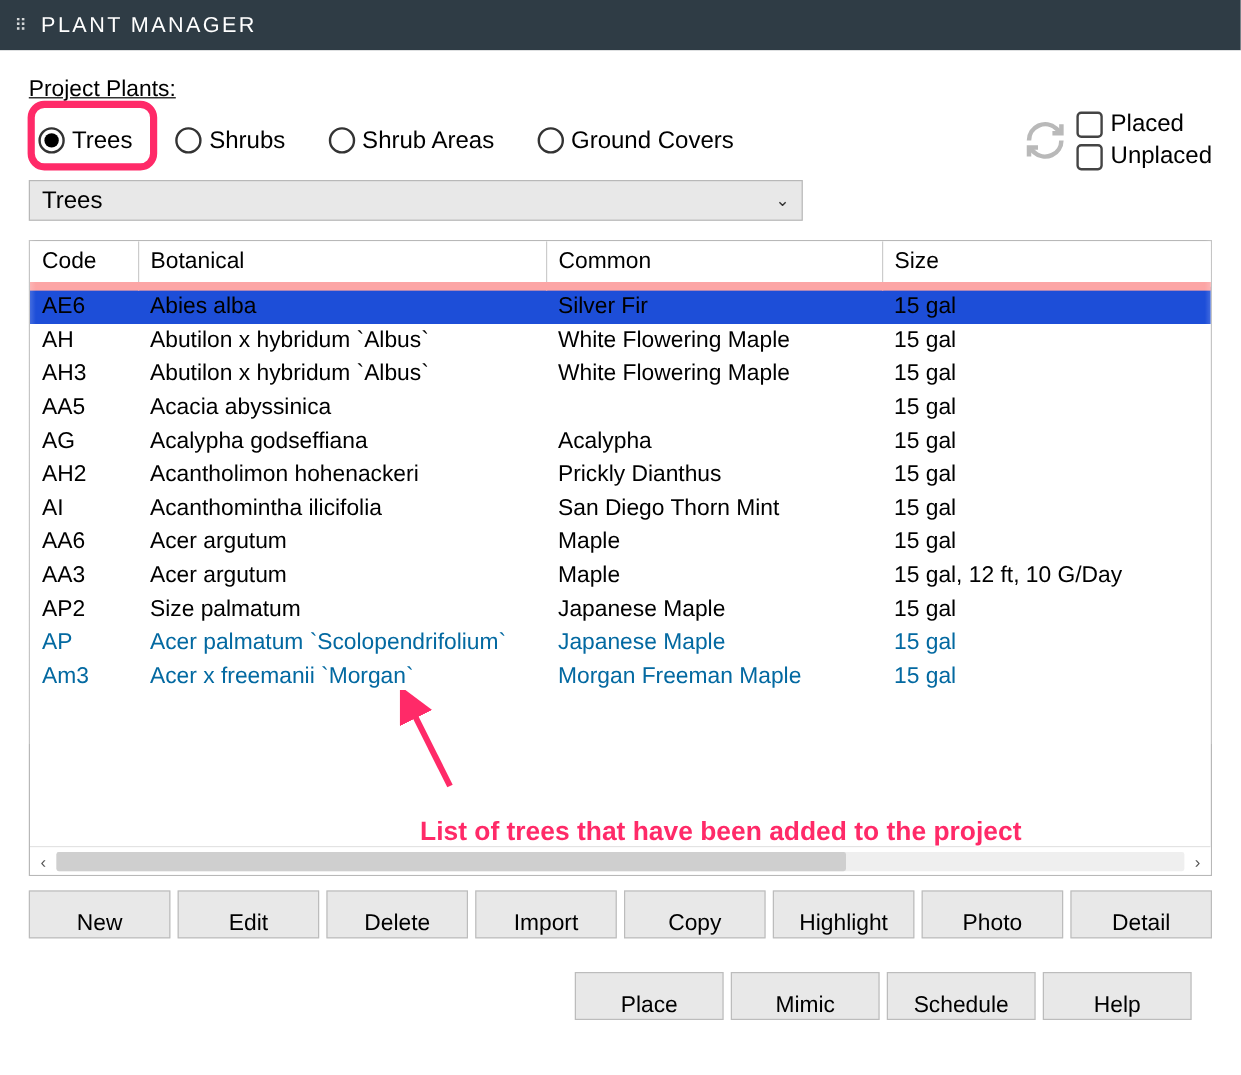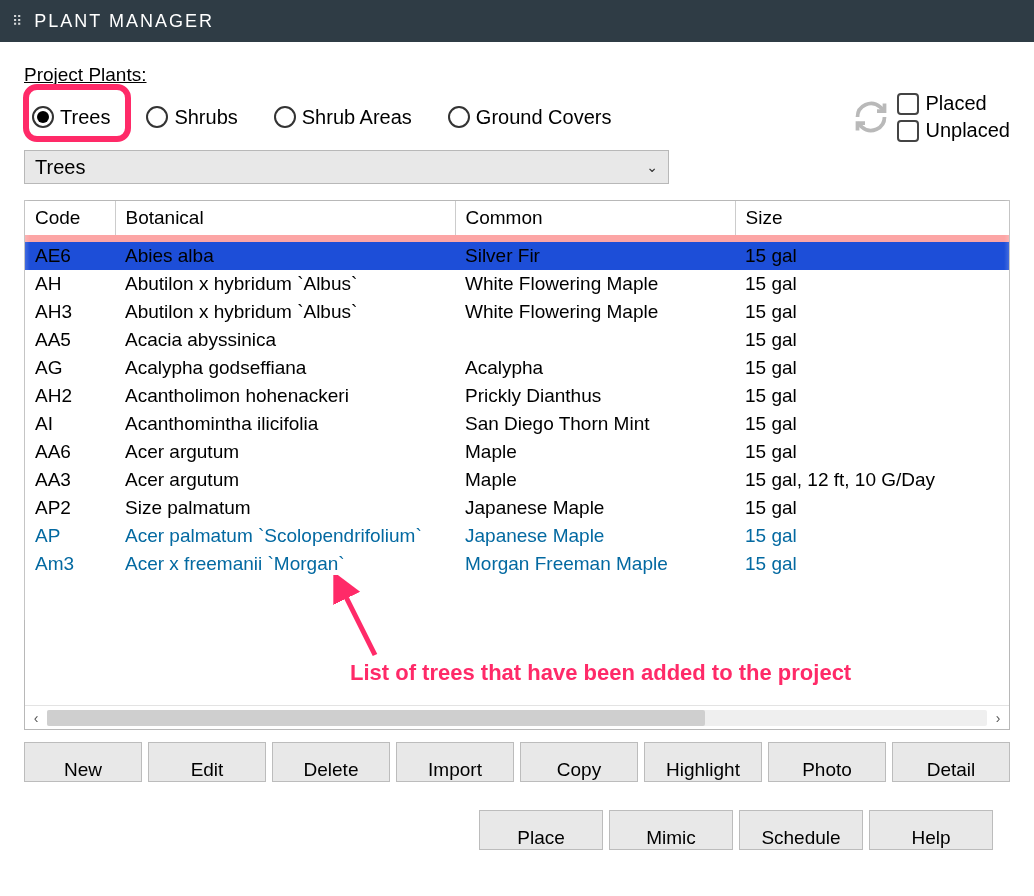--- a/index.html
+++ b/index.html
@@ -361,21 +361,21 @@
   <div class="side-fade-r"></div>
 
   <svg class="annot-arrow" style="left:330px; top:575px;" width="60" height="90" viewBox="0 0 60 90">
     <defs>
       <marker id="ah" markerWidth="8" markerHeight="8" refX="3" refY="3" orient="auto">
         <path d="M0,0 L6,3 L0,6 Z" fill="#ff2a68"></path>
       </marker>
     </defs>
     <line x1="45" y1="80" x2="10" y2="10" stroke="#ff2a68" stroke-width="5" marker-end="url(#ah)"></line>
   </svg>
-  <div class="annot-text" style="left:350px; top:660px;">List of trees that have been added to the project</div>
+  <div class="annot-text" style="left:350px; top:680px;">List of trees that have been added to the project</div>
 
   <div class="btn-row">
     <div class="btn">
         <span>New</span>
       </div>
     <div class="btn">
         <span>Edit</span>
       </div>
     <div class="btn">
         <span>Delete</span>

